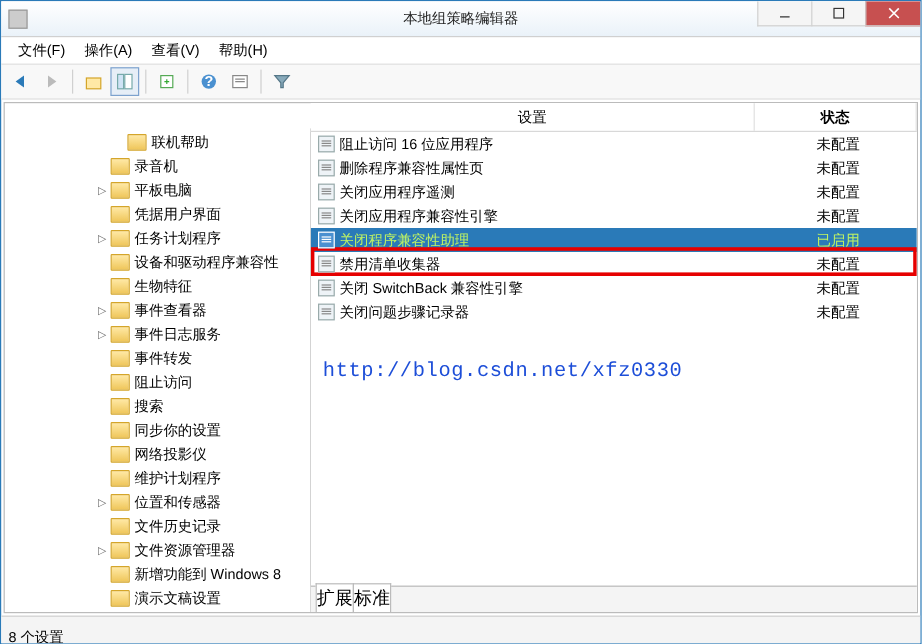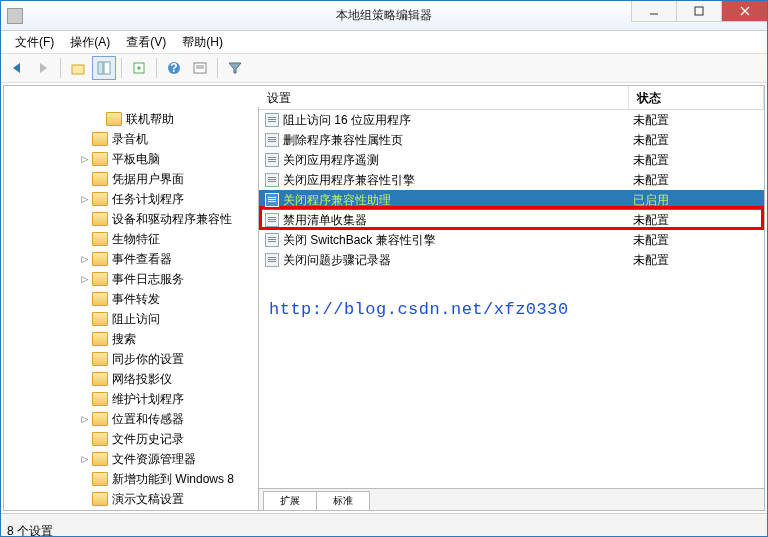--- a/index.html
+++ b/index.html
@@ -20,38 +20,38 @@
 .tree-pane { width: 255px; overflow: auto; border-right: 1px solid #bbb; background: #fff; position: relative; margin-top: 21px; }
 .tree-pane::-webkit-scrollbar { width: 17px; height: 17px; }
 .tree-pane::-webkit-scrollbar-track { background: #f0f0f0; }
 .tree-pane::-webkit-scrollbar-thumb { background: #c0c0c0; border: 1px solid #a0a0a0; }
 .tree { padding: 2px 0; }
 .tree-row { display: flex; align-items: center; height: 20px; white-space: nowrap; padding-right: 4px; }
 .tree-row.sel { background: #e6e6e6; }
 .expander { width: 14px; height: 14px; display: flex; align-items: center; justify-content: center; font-size: 9px; color: #6a6a6a; }
 .folder-icon { width: 16px; height: 14px; background: linear-gradient(#ffe9a6,#efc65a); border: 1px solid #d4a52a; border-radius: 1px; margin-right: 4px; flex-shrink: 0; }
 .tree-label { white-space: nowrap; }
-.list-pane { flex: 1; display: flex; flex-direction: column; background: #fff; position: relative; }
+.list-pane { flex: 1; display: flex; flex-direction: column; background: #fff; position: relative; text-align: center; }
 .list-header { display: flex; height: 24px; border-bottom: 1px solid #d8d8d8; background: #fff; }
 .list-header .col { padding: 4px 8px; border-right: 1px solid #e0e0e0; }
 .col-name { width: 370px; }
 .col-state { flex: 1; font-weight: bold; }
 .list-body { flex: 1; overflow: auto; position: relative; }
 .list-row { display: flex; height: 20px; align-items: center; }
 .list-row.sel { background: #2a7ab8; color: #bef264; }
 .list-row .cell-name { width: 370px; padding-left: 6px; display: flex; align-items: center; gap: 4px; }
 .list-row .cell-state { flex: 1; padding-left: 4px; }
 .setting-icon { width: 14px; height: 14px; border: 1px solid #9aa; background: #eef3f7; flex-shrink: 0; position: relative; }
 .setting-icon::after { content: ""; position: absolute; left: 2px; top: 3px; width: 8px; height: 1px; background: #888; box-shadow: 0 2px 0 #888, 0 4px 0 #888; }
 .list-row.sel .setting-icon { border-color: #fff; background: #4a90d0; }
 .list-row.sel .setting-icon::after { background: #fff; box-shadow: 0 2px 0 #fff, 0 4px 0 #fff; }
 .red-highlight { position: absolute; border: 3px solid #e60000; pointer-events: none; left: 0; right: 0; height: 24px; top: 96px; }
 .tabs { height: 22px; border-top: 1px solid #bbb; background: #f4f4f4; display: flex; align-items: flex-end; padding-left: 4px; }
 .tab-wrap { display: flex; }
-.tab { padding: 2px 16px; border: 1px solid #bbb; border-bottom: none; background: #fff; margin-right: -1px; font-size: 10px; }
+.tab { padding: 2px 0; border: 1px solid #bbb; border-bottom: none; background: #fff; margin-right: -1px; font-size: 15px; }
 .statusbar { height: 35px; border-top: 1px solid #d0d0d0; display: flex; align-items: center; padding-left: 6px; background: #f4f4f4; }
 .watermark { position: absolute; left: 10px; top: 190px; color: #1d4ed8; font-family: "Courier New", monospace; font-size: 17px; pointer-events: none; letter-spacing: 0.5px; }
 </style>
 </head>
 <body>
 
 <div class="titlebar">
   <span class="title-icon"></span>
   <span class="title-text">本地组策略编辑器</span>
   <div class="win-controls">

